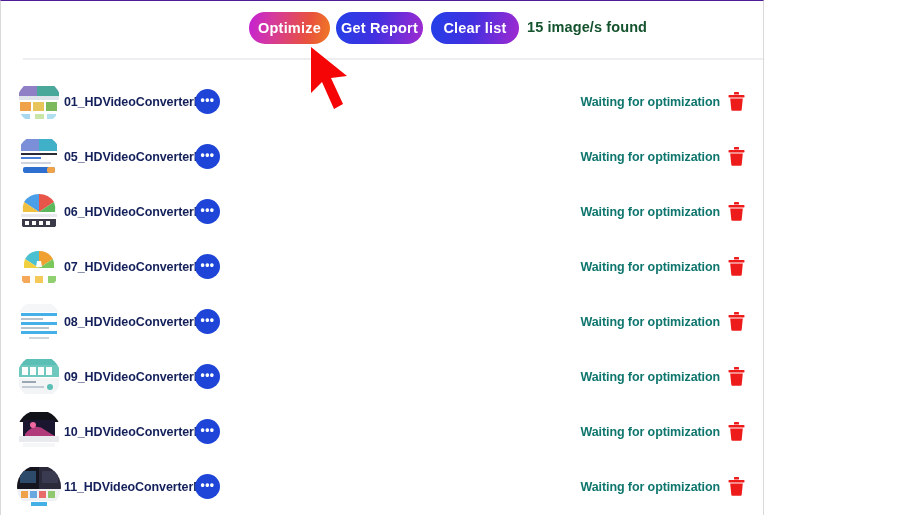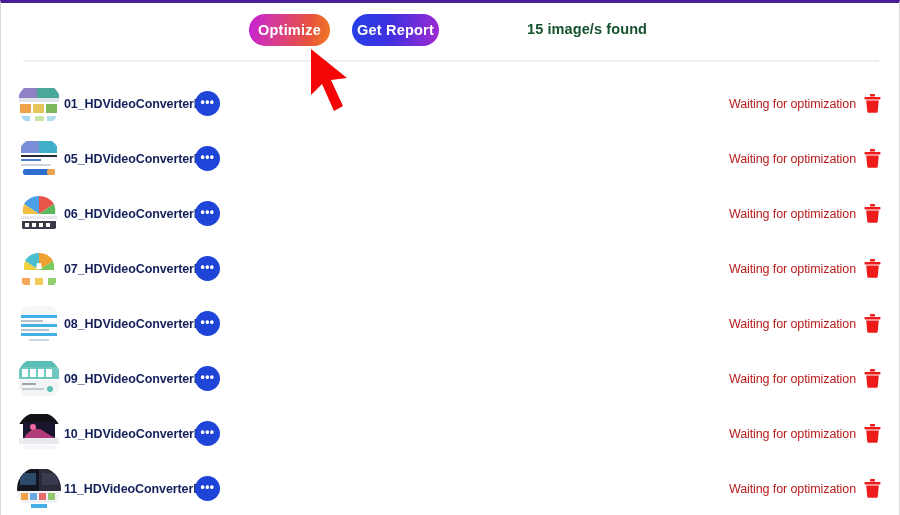--- a/index.html
+++ b/index.html
@@ -10,27 +10,27 @@
   body {
     width: 900px;
     height: 515px;
     overflow: hidden;
     font-family: "Liberation Sans", sans-serif;
     -webkit-font-smoothing: antialiased;
   }
 
   #app {
     position: relative;
-    width: 900px;
+    width: 764px;
     height: 515px;
     background: #ffffff;
     box-sizing: border-box;
     border-left: 1px solid #d9d9d9;
     border-right: 1px solid #d9d9d9;
-    border-top: 3px solid #4c1d95;
+    border-top: 1px solid #4c1d95;
     overflow: hidden;
   }
 
   
   .toolbar {
     position: absolute;
     left: 0;
     top: 0;
     width: 100%;
     height: 54px;
@@ -64,21 +64,20 @@
     width: 81px;
     background: linear-gradient(100deg, #c420d6 0%, #d4399f 28%, #e8513e 72%, #f07a22 100%);
   }
 
   .btn-report {
     position: absolute;
     left: 335px;
     top: 11px;
     width: 87px;
     background: linear-gradient(100deg, #2340e8 0%, #4030e0 45%, #a12ad0 100%);
-    margin-left: 16px;
   }
 
   .btn-clear {
     position: absolute;
     left: 430px;
     top: 11px;
     width: 88px;
     background: linear-gradient(100deg, #2340e8 0%, #4030e0 45%, #a12ad0 100%);
   }
 
@@ -173,22 +172,22 @@
     line-height: 8px;
     letter-spacing: 0.5px;
     font-weight: bold;
     margin-top: -4px;
   }
 
   .status {
     position: absolute;
     right: 43px;
     font-size: 12.5px;
-    font-weight: normal;
-    color: #b91c1c;
+    font-weight: bold;
+    color: #0f766e;
     white-space: nowrap;
     letter-spacing: -0.1px;
   }
 
   .delete-btn {
     position: absolute;
     right: 18px;
     width: 18px;
     height: 20px;
     border: none;
@@ -201,20 +200,21 @@
   }
 </style>
 </head>
 <body>
 
 <div id="app">
 
   <div class="toolbar">
     <button class="btn btn-optimize">Optimize</button>
     <button class="btn btn-report">Get Report</button>
+    <button class="btn btn-clear">Clear list</button>
     <div class="found-text">15 image/s found</div>
   </div>
 
   <div class="toolbar-divider"></div>
 
   <div class="arrow-annotation">
     <svg width="60" height="72" viewBox="0 0 60 72">
       <path d="M10 4 L10 50 L21 39 L33 66 L42 61 L30 35 L46 33 Z" fill="#f50505"></path>
     </svg>
   </div>

